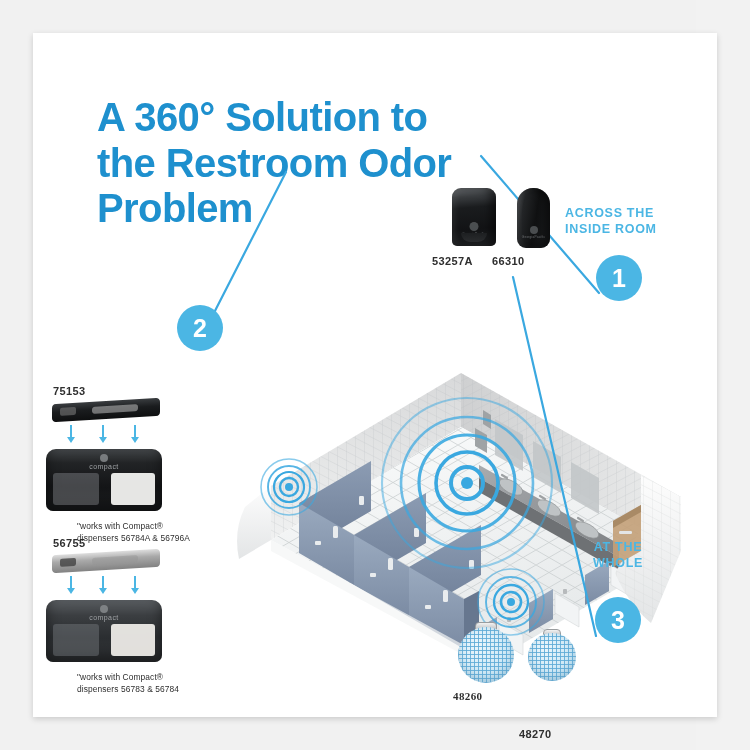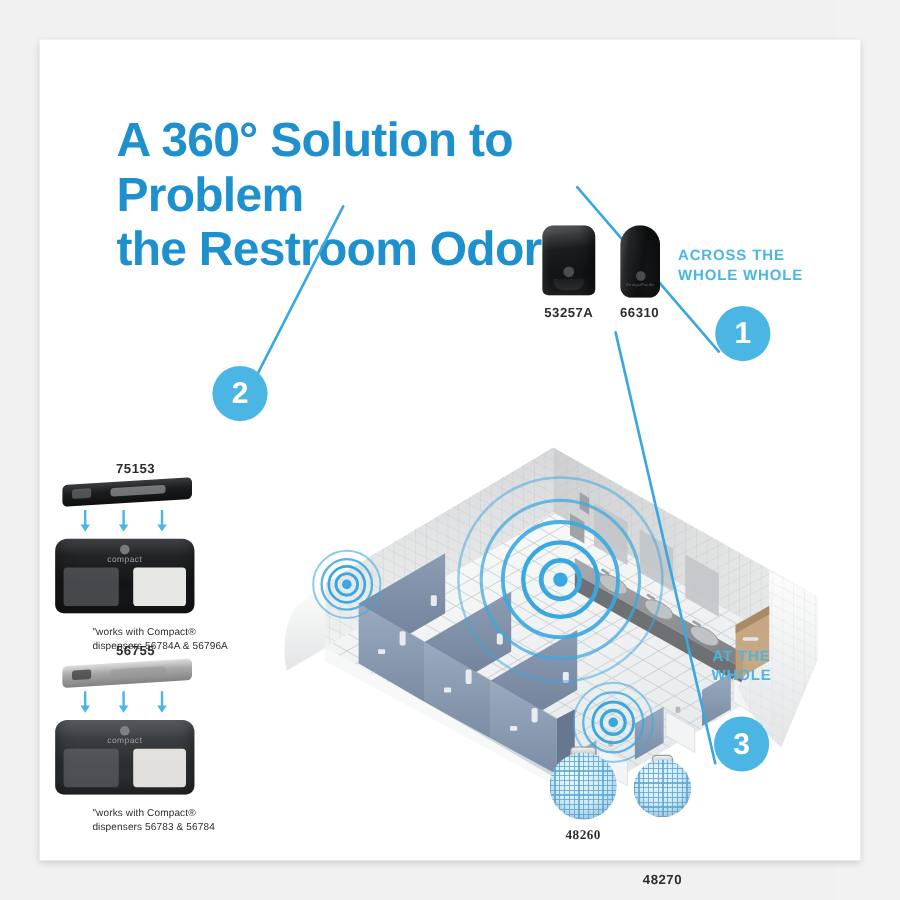--- a/index.html
+++ b/index.html
@@ -58,21 +58,21 @@
     white-space: pre-line;
   }
 
   
   .sku {
     position: absolute;
     font-size: 11px;
     font-weight: bold;
     color: #2e2e2e;
     letter-spacing: 0.4px;
-    text-align: center;
+    text-align: left;
   }
   .works-note {
     position: absolute;
     font-size: 8.4px;
     color: #2e2e2e;
     line-height: 1.38;
     white-space: pre-line;
     letter-spacing: 0.1px;
   }
 
@@ -199,22 +199,22 @@
   #leaders { position: absolute; left: 0; top: 0; width: 684px; height: 684px; pointer-events: none; }
 </style>
 </head>
 <body>
 
 <div id="page">
   <div id="card">
 
     <div id="headline">
       <span class="hl-line">A 360° Solution to</span>
+      <span class="hl-line">the Restroom Odor</span>
       <span class="hl-line">Problem</span>
-      <span class="hl-line">the Restroom Odor</span>
     </div>
 
     <div id="scene">
       <svg width="500" height="310" viewBox="0 0 500 310">
         <defs>
           <linearGradient id="wallG" x1="0" y1="0" x2="0" y2="1">
             <stop offset="0%" stop-color="#d8d9da"></stop>
               <stop offset="100%" stop-color="#f0f1f1"></stop>
           </linearGradient>
           <linearGradient id="wallG2" x1="0" y1="0" x2="1" y2="0">
@@ -399,21 +399,21 @@
 
     <svg id="leaders" viewBox="0 0 684 684">
       <g stroke="#3aa8e0" stroke-width="2.2" fill="none" stroke-linecap="round">
         <line x1="566" y1="260" x2="448" y2="123"></line>
         <line x1="163" y1="315" x2="253" y2="139"></line>
         <line x1="563" y1="603" x2="480" y2="244"></line>
       </g>
     </svg>
 
     <div class="callout-title" style="left:532px; top:172px; width:120px;">ACROSS THE
-WHOLE WHOLE</div>
+INSIDE ROOM</div>
     <div class="callout" style="left:563px; top:222px;">
       <div class="bubble">1</div>
     </div>
 
     <div class="callout" style="left:144px; top:272px;">
       <div class="bubble">2</div>
     </div>
 
     <div class="callout-title" style="left:525px; top:506px; width:120px; text-align:center;">AT THE
 WHOLE</div>

